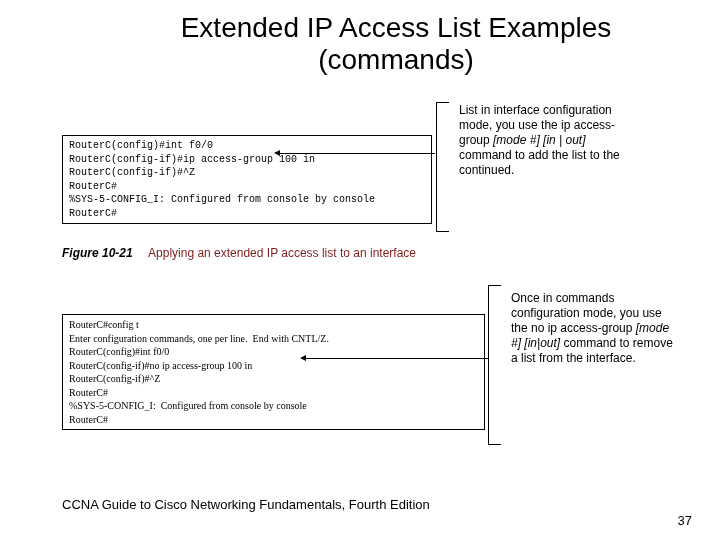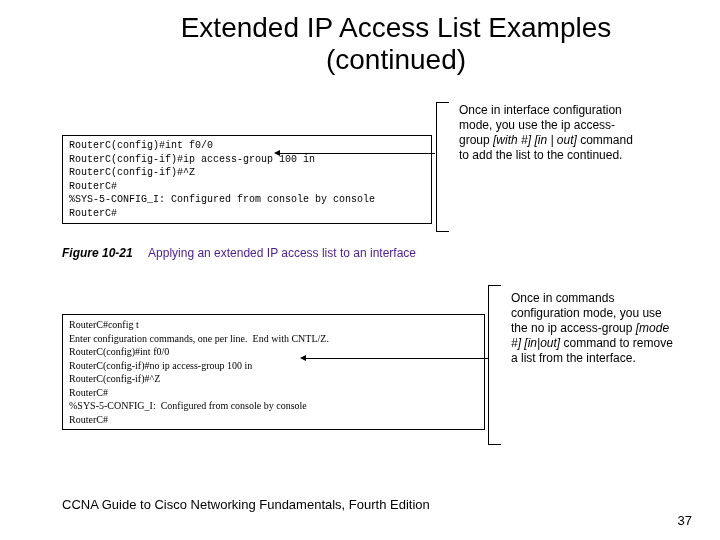--- a/index.html
+++ b/index.html
@@ -81,21 +81,21 @@
     line-height: 1.25;
   }
   .figcap1 {
     position: absolute;
     top: 246px;
     left: 62px;
     font-family: "Segoe UI", Arial, sans-serif;
     font-size: 12px;
   }
   .figcap1 .num, .figcap2 .num { font-weight: 700; font-style: italic; }
-  .figcap1 .cap, .figcap2 .cap { color: #4c1d95; margin-left: 12px; }
+  .figcap1 .cap, .figcap2 .cap { color: #7f1d1d; margin-left: 12px; }
 
   
   .term2 {
     position: absolute;
     top: 314px;
     left: 62px;
     width: 423px;
     border: 1px solid #000;
     padding: 3px 6px 3px 6px;
     font-family: Liberation Serif, serif;
@@ -162,33 +162,33 @@
   }
   .note1 i, .note2 i { font-style: italic; }
 </style>
 </head>
 <body>
 
 <div class="slide">
 
   <div class="title">
     <span>Extended IP Access List Examples</span><br>
-    <span>(continued)</span>
+    <span>(commands)</span>
   </div>
 
   <div class="term1">RouterC(config)#int f0/0
 RouterC(config-if)#ip access-group 100 in
 RouterC(config-if)#^Z
 RouterC#
 %SYS-5-CONFIG_I: Configured from console by console
 RouterC#</div>
   <div class="arrow1"></div>
   <div class="bracket1"></div>
   <div class="note1">
-    <span>Once in interface configuration mode, you use the ip access-group </span><i>[with #] [in | out]</i><span> command to add the list to the continued.</span>
+    <span>List in interface configuration mode, you use the ip access-group </span><i>[mode #] [in | out]</i><span> command to add the list to the continued.</span>
   </div>
   <div class="figcap1">
     <span class="num">Figure 10-21</span>
     <span class="cap">Applying an extended IP access list to an interface</span>
   </div>
 
   <div class="term2">RouterC#config t
 Enter configuration commands, one per line.  End with CNTL/Z.
 RouterC(config)#int f0/0
 RouterC(config-if)#no ip access-group 100 in

